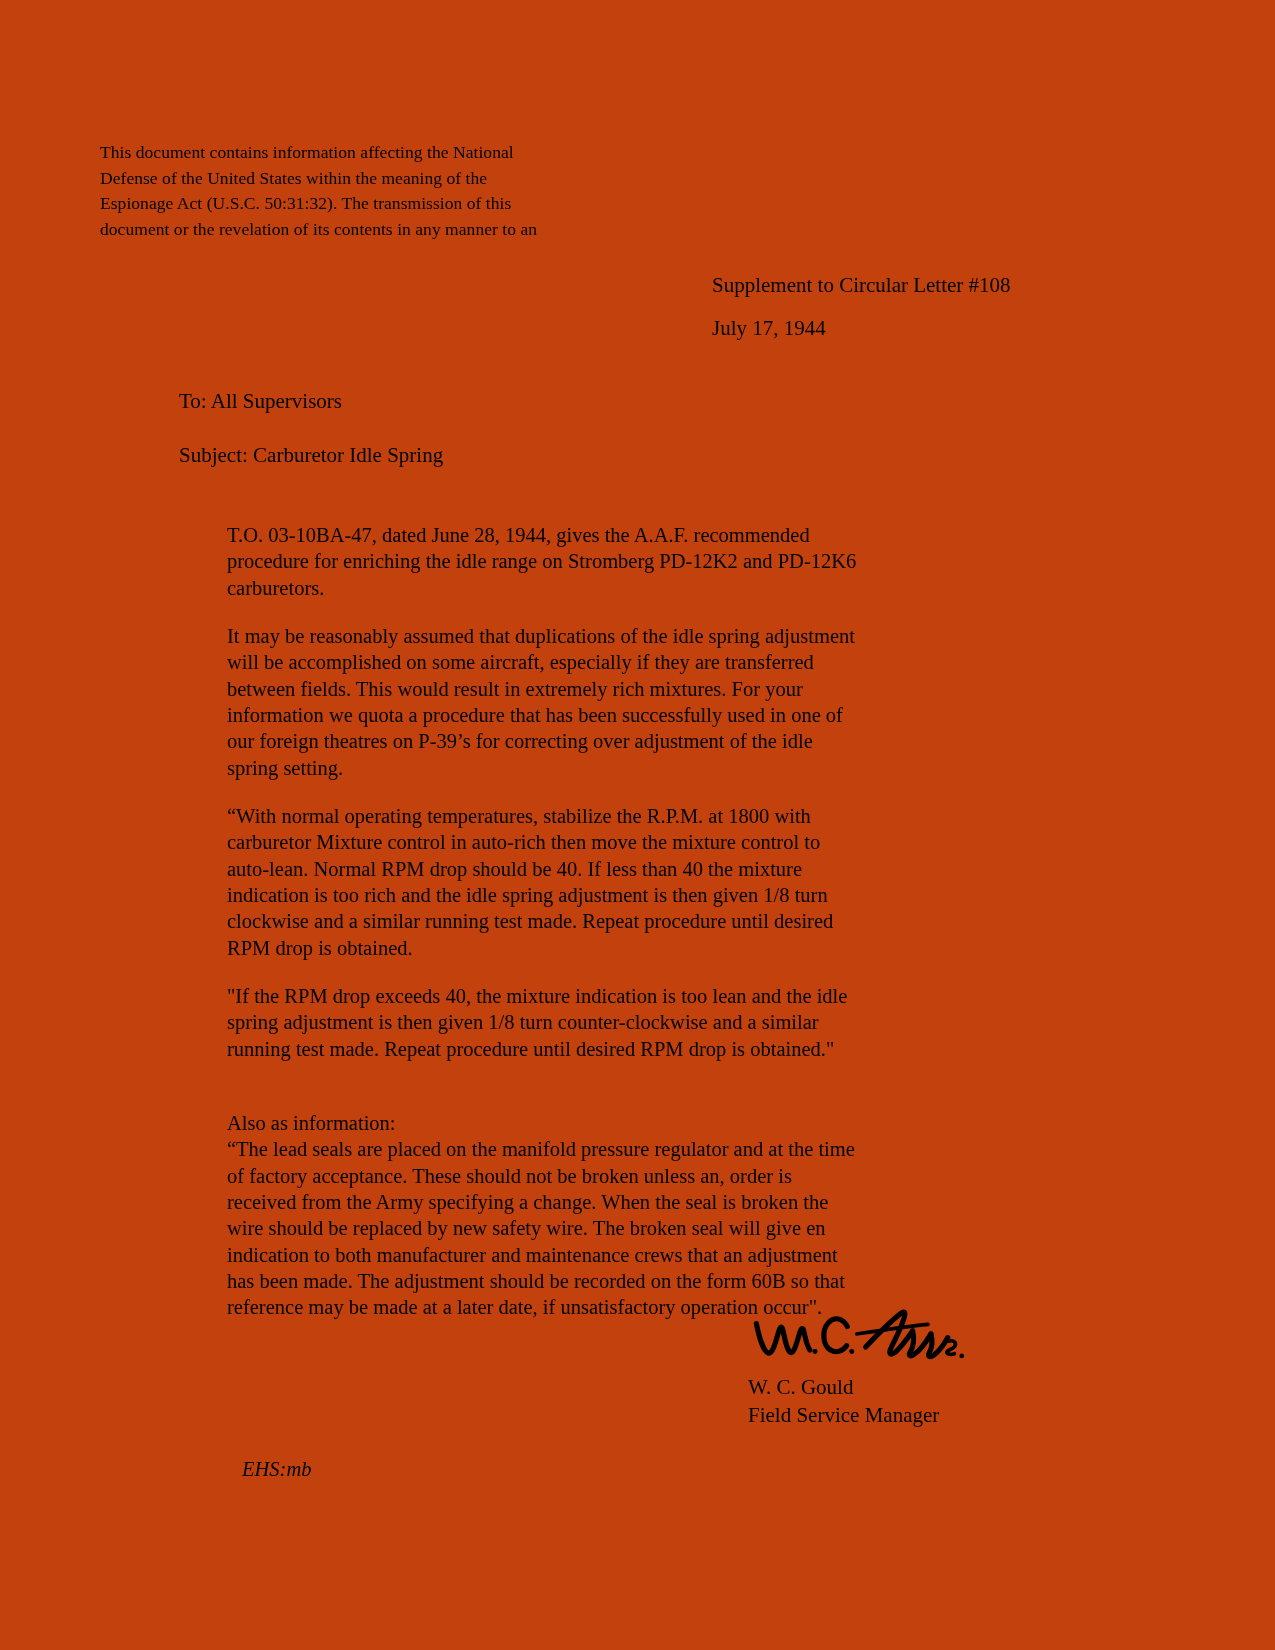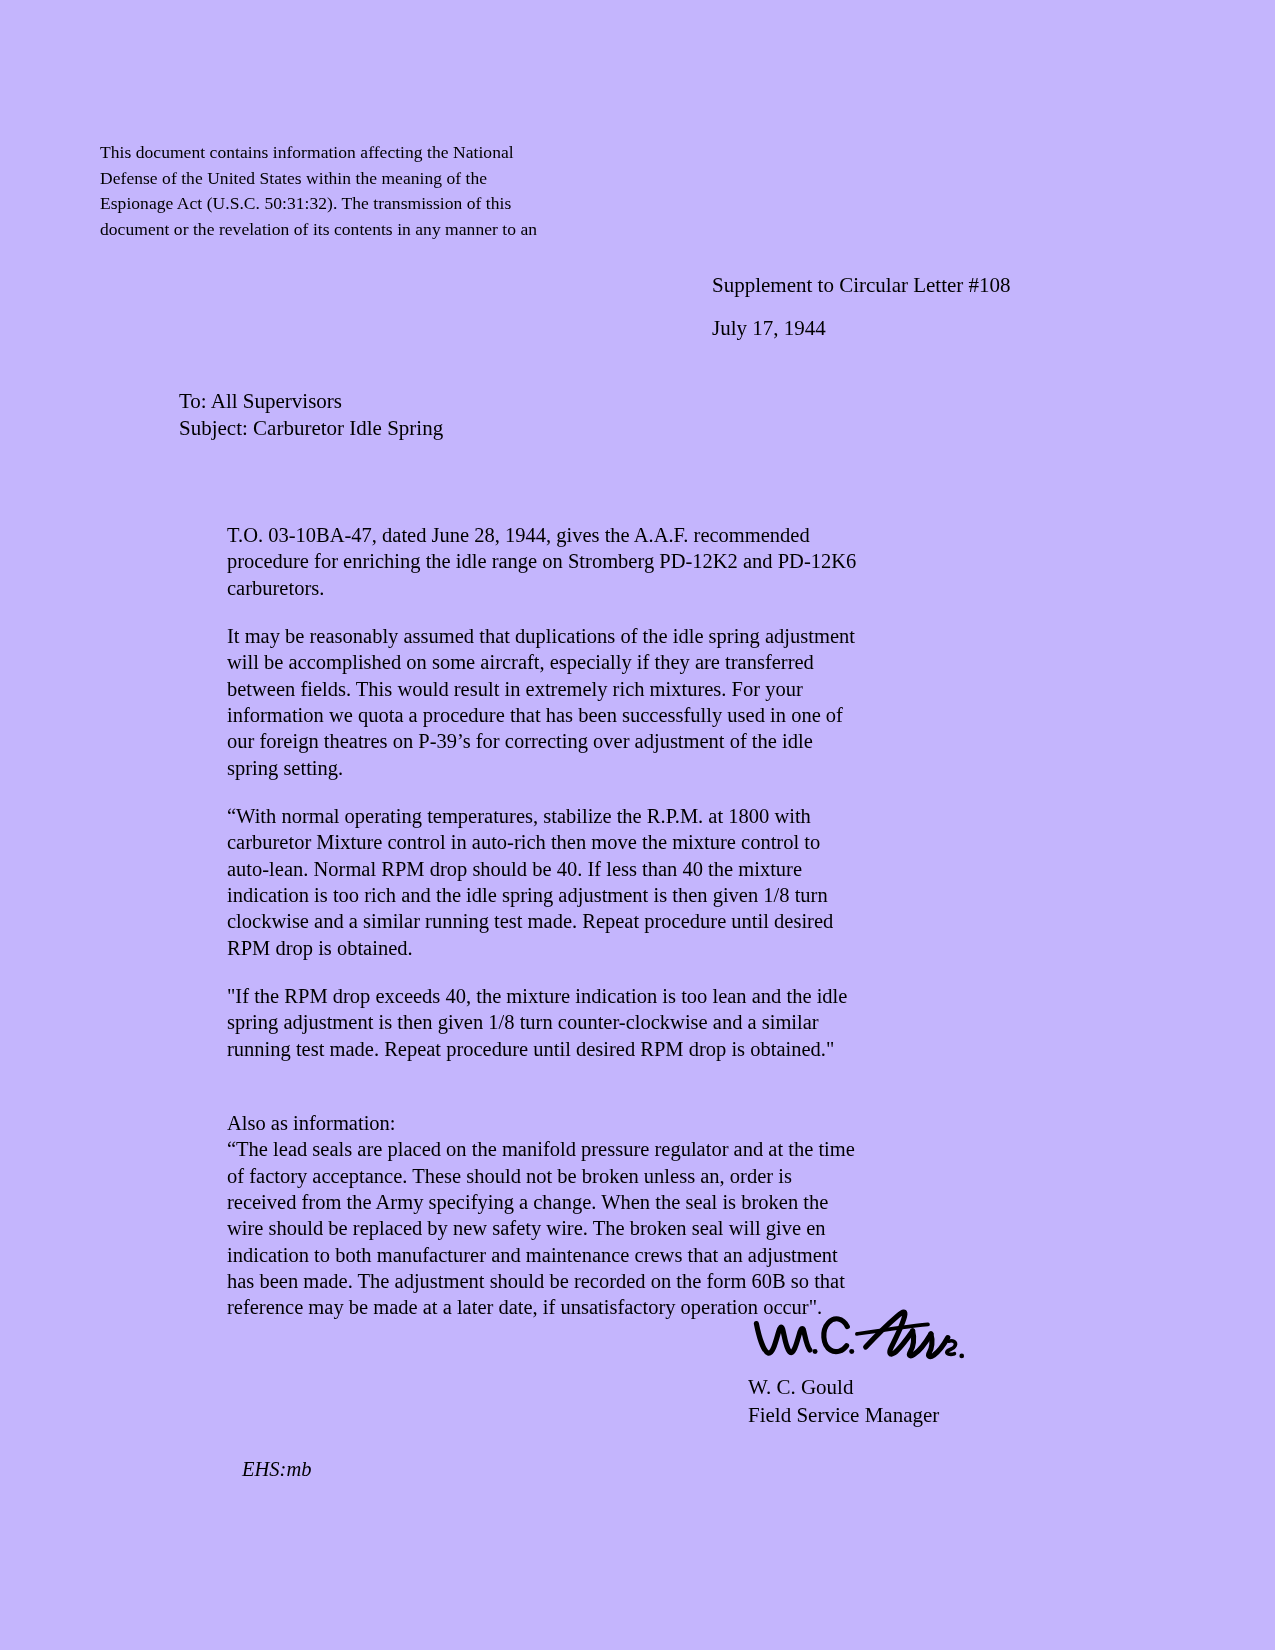--- a/index.html
+++ b/index.html
@@ -8,21 +8,21 @@
     background: #ffffff;
   }
   body {
     font-family: "Liberation Serif", "DejaVu Serif", serif;
     color: #000000;
   }
   .page {
     position: relative;
     width: 1275px;
     height: 1650px;
-    background: #c4b5fd;
+    background: #c2410c;
     overflow: hidden;
   }
 
   
   .notice {
     position: absolute;
     left: 100px;
     top: 140px;
     width: 500px;
     font-size: 17.5px;
@@ -49,20 +49,21 @@
   
   .addr {
     position: absolute;
     left: 179px;
     top: 388px;
     width: 800px;
     font-size: 21px;
     line-height: 1.3;
   }
   .addr .subject {
+    margin-top: 27px;
   }
 
   
   .body {
     position: absolute;
     left: 227px;
     top: 522px;
     width: 760px;
     font-size: 20.5px;
     line-height: 1.285;

